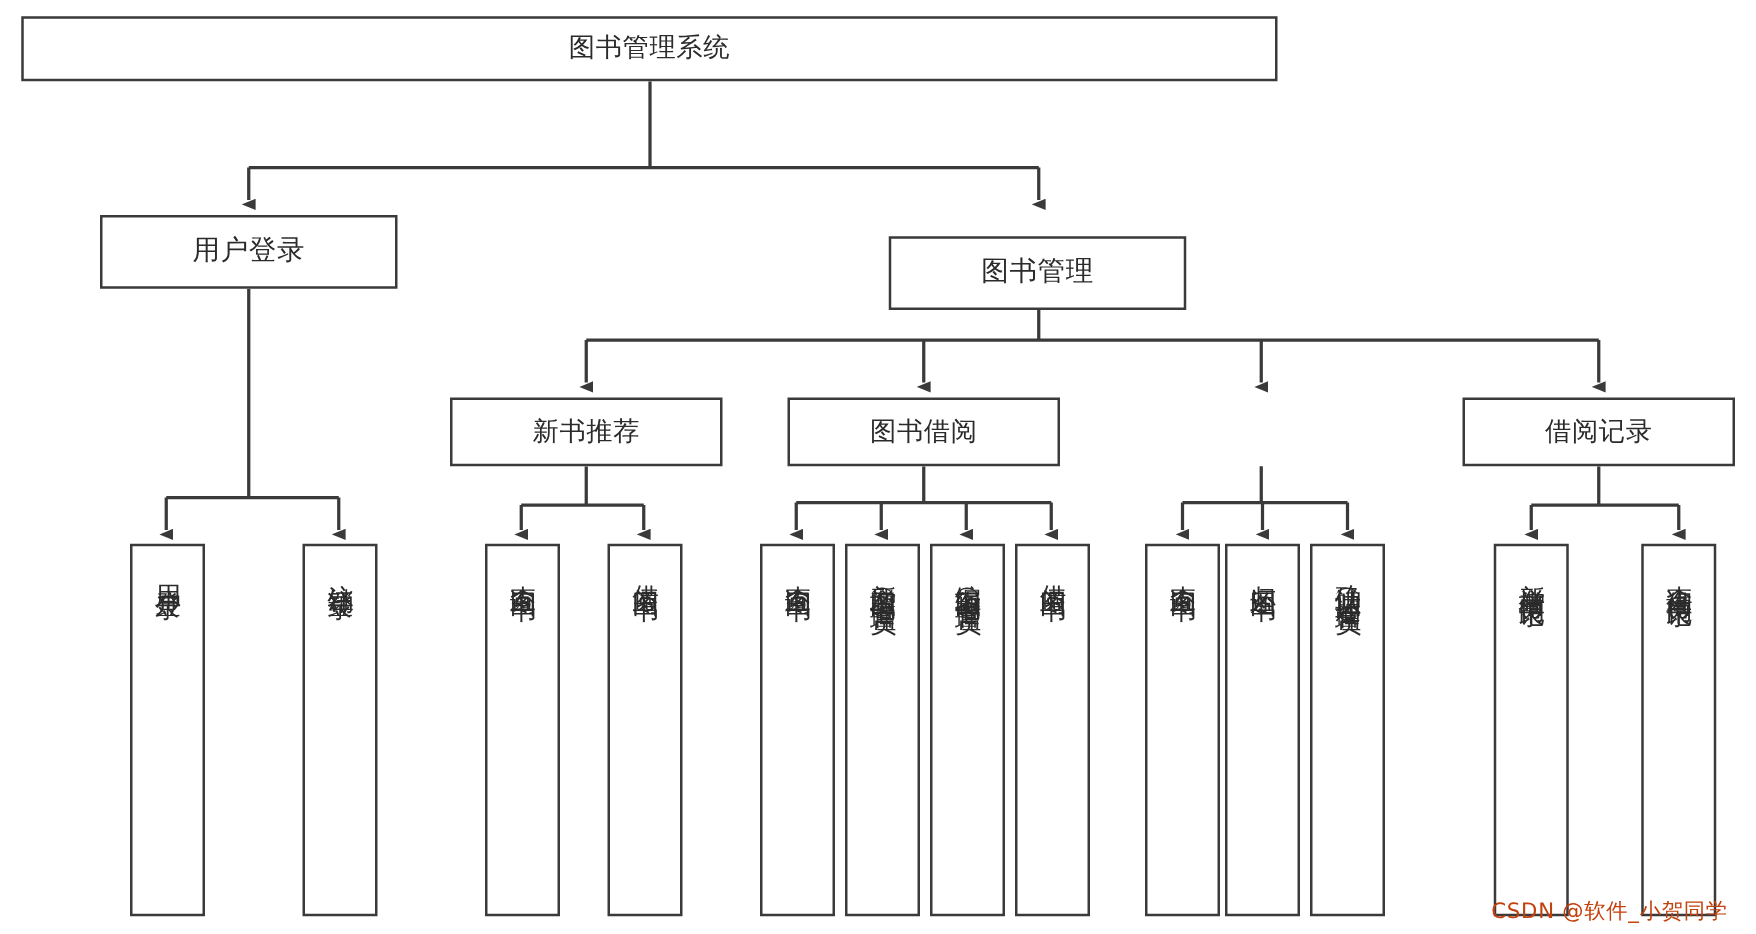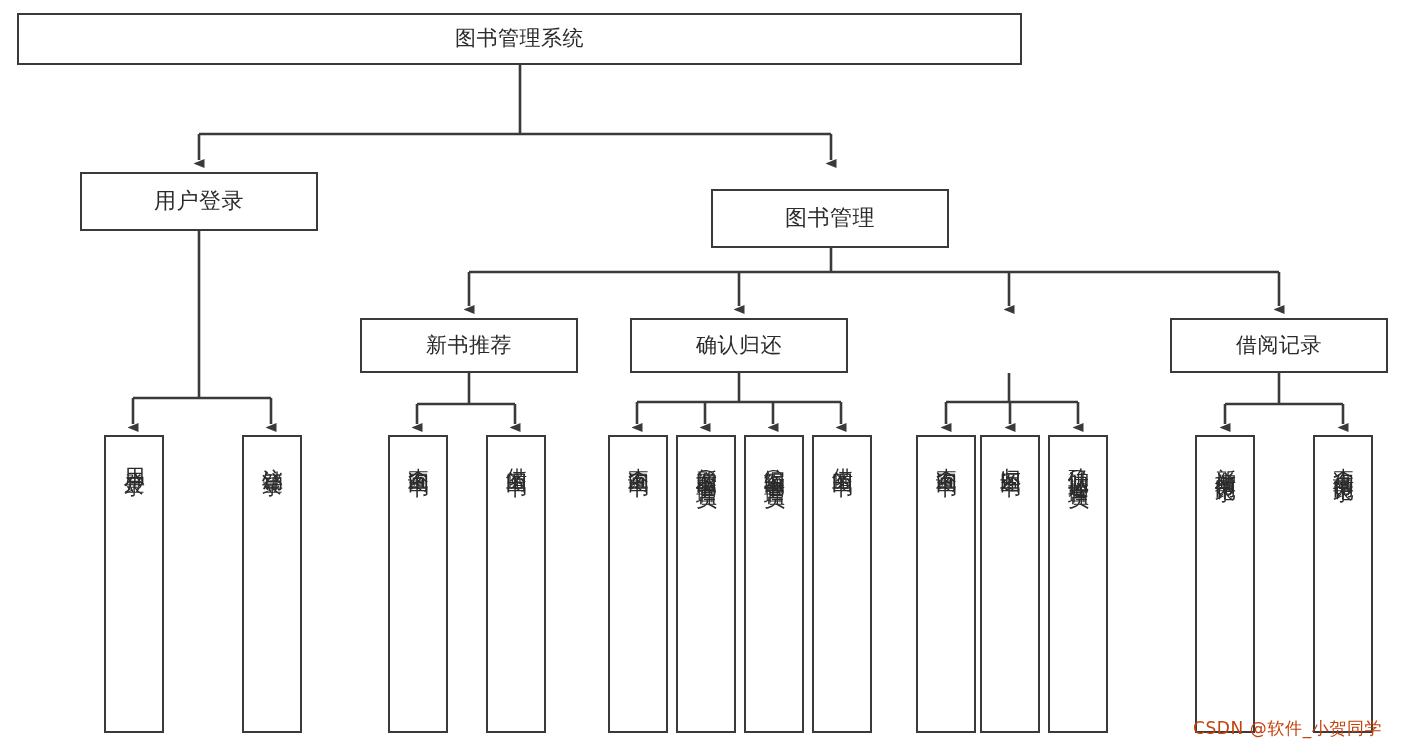--- a/index.html
+++ b/index.html
@@ -130,21 +130,21 @@
     <span class="lbl">用户登录</span>
   </div>
   <div class="node node-l2" style="left:711px; top:172px; width:238px; height:59px;margin-top:17px;">
     <span class="lbl">图书管理</span>
   </div>
 
   <div class="node node-l3" style="left:360px; top:318px; width:218px; height:55px;">
     <span class="lbl">新书推荐</span>
   </div>
   <div class="node node-l3" style="left:630px; top:318px; width:218px; height:55px;">
-    <span class="lbl">确认归还</span>
+    <span class="lbl">图书借阅</span>
   </div>
   <div class="node node-l3" style="left:1170px; top:318px; width:218px; height:55px;text-align:right;">
     <span class="lbl">借阅记录</span>
   </div>
 
   <div class="node node-leaf" style="left:104px; top:435px; width:60px; height:298px;">
     <span class="lbl">用户登录</span>
   </div>
   <div class="node node-leaf" style="left:242px; top:435px; width:60px; height:298px;">
     <span class="lbl">注销登录</span>

